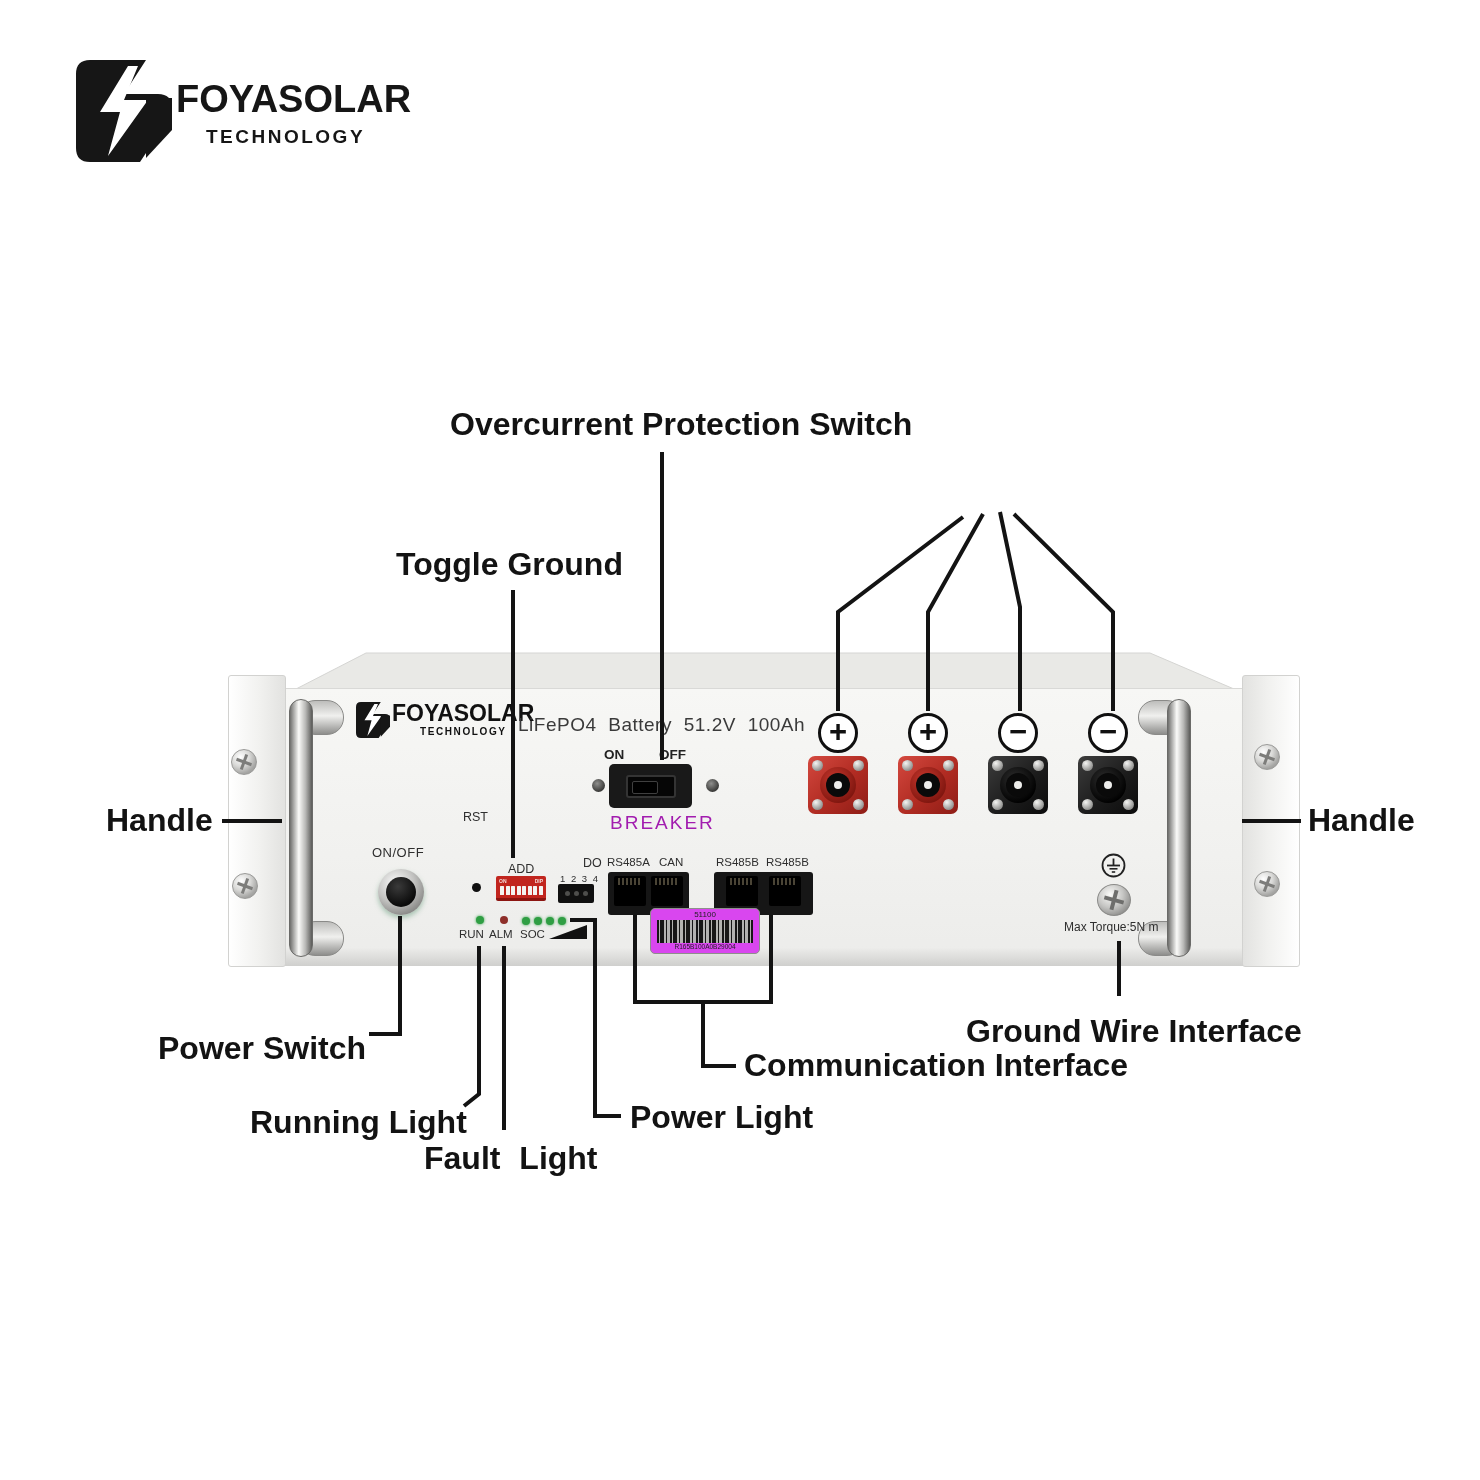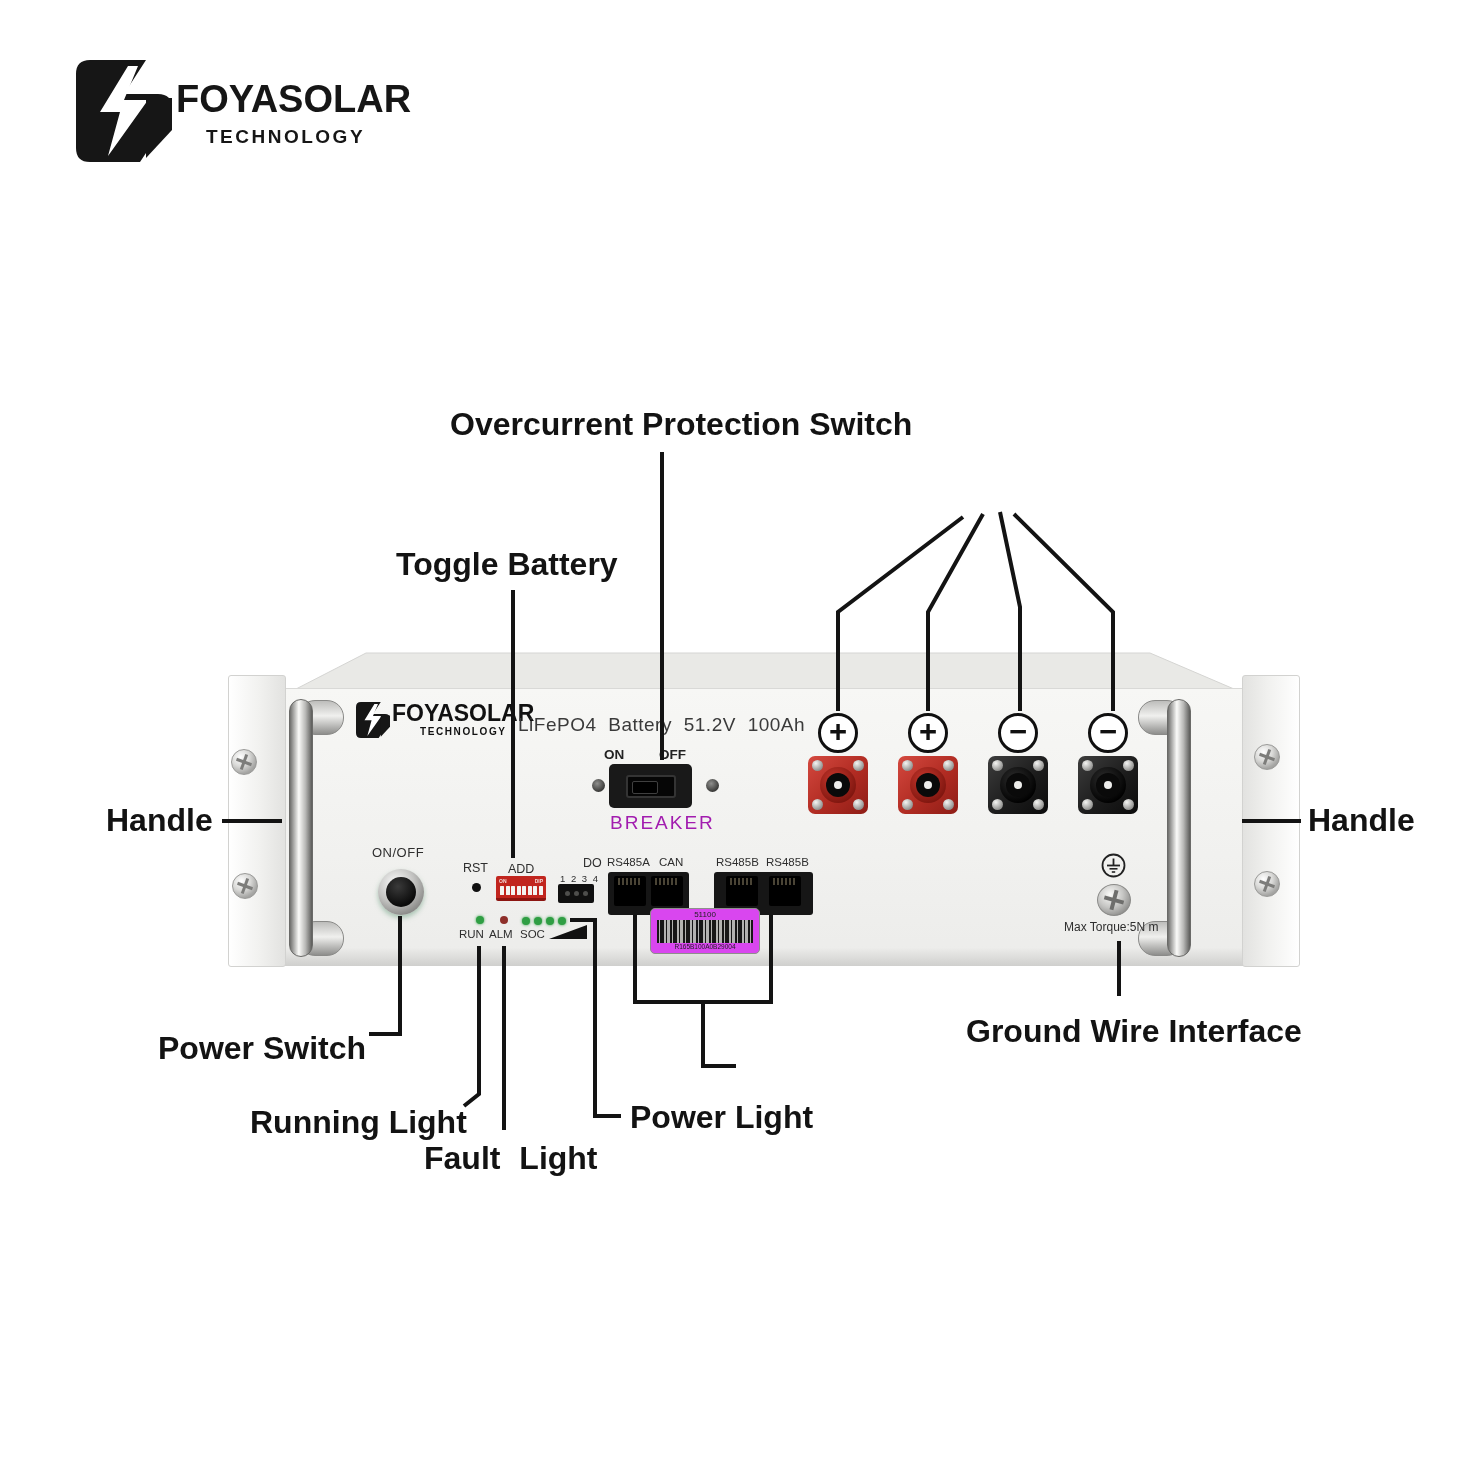--- a/index.html
+++ b/index.html
@@ -216,21 +216,21 @@
           <span class="t-pin"></span>
         </span>
       </span>
   </div>
 
   <div class="abs pwr-label">ON/OFF</div>
   <div class="abs pwr-btn">
       <span class="pwr-btn-core"></span>
     </div>
 
-  <div class="abs small-lab" style="left:463px;top:861px;">RST</div>
+  <div class="abs small-lab" style="left:463px;top:810px;">RST</div>
   <div class="abs rst-dot"></div>
 
   <div class="abs small-lab" style="left:508px;top:862px;">ADD</div>
   <div class="abs dip">
     <span class="dip-mini" style="left:3px;">ON</span>
     <span class="dip-mini" style="right:3px;">DIP</span>
     <span class="dip-toggles">
       <span></span>
         <span></span>
         <span></span>
@@ -304,22 +304,23 @@
     <path class="ann-line" d="M1242 821 H1301"></path>
     <path class="ann-line" d="M400 916 V1034 H369"></path>
     <path class="ann-line" d="M479 946 V1094 L464 1106"></path>
     <path class="ann-line" d="M504 946 V1130"></path>
     <path class="ann-line" d="M570 920 H595 V1116 H621"></path>
     <path class="ann-line" d="M635 915 V1002 H771 V915 M703 1002 V1066 H736"></path>
     <path class="ann-line" d="M1119 941 V996"></path>
   </svg>
 
   <div class="abs ann center" style="left:450px;top:406px;width:436px;">Overcurrent Protection Switch</div>
-  <div class="abs ann center" style="left:396px;top:546px;width:210px;">Toggle Battery</div>
+  <div class="abs ann center" style="left:396px;top:546px;width:210px;">Toggle Ground</div>
   <div class="abs ann" style="left:106px;top:802px;">Handle</div>
   <div class="abs ann" style="left:1308px;top:802px;">Handle</div>
   <div class="abs ann right" style="left:158px;top:1014px;width:202px;">Power Switch</div>
   <div class="abs ann right" style="left:250px;top:1088px;width:206px;">Running Light</div>
   <div class="abs ann" style="left:424px;top:1140px;word-spacing:10px;">Fault Light</div>
   <div class="abs ann" style="left:630px;top:1099px;">Power Light</div>
+  <div class="abs ann" style="left:744px;top:1047px;">Communication Interface</div>
   <div class="abs ann" style="left:966px;top:996px;margin-top:17px;">Ground Wire Interface</div>
 
 </div>
 
 </body></html>

